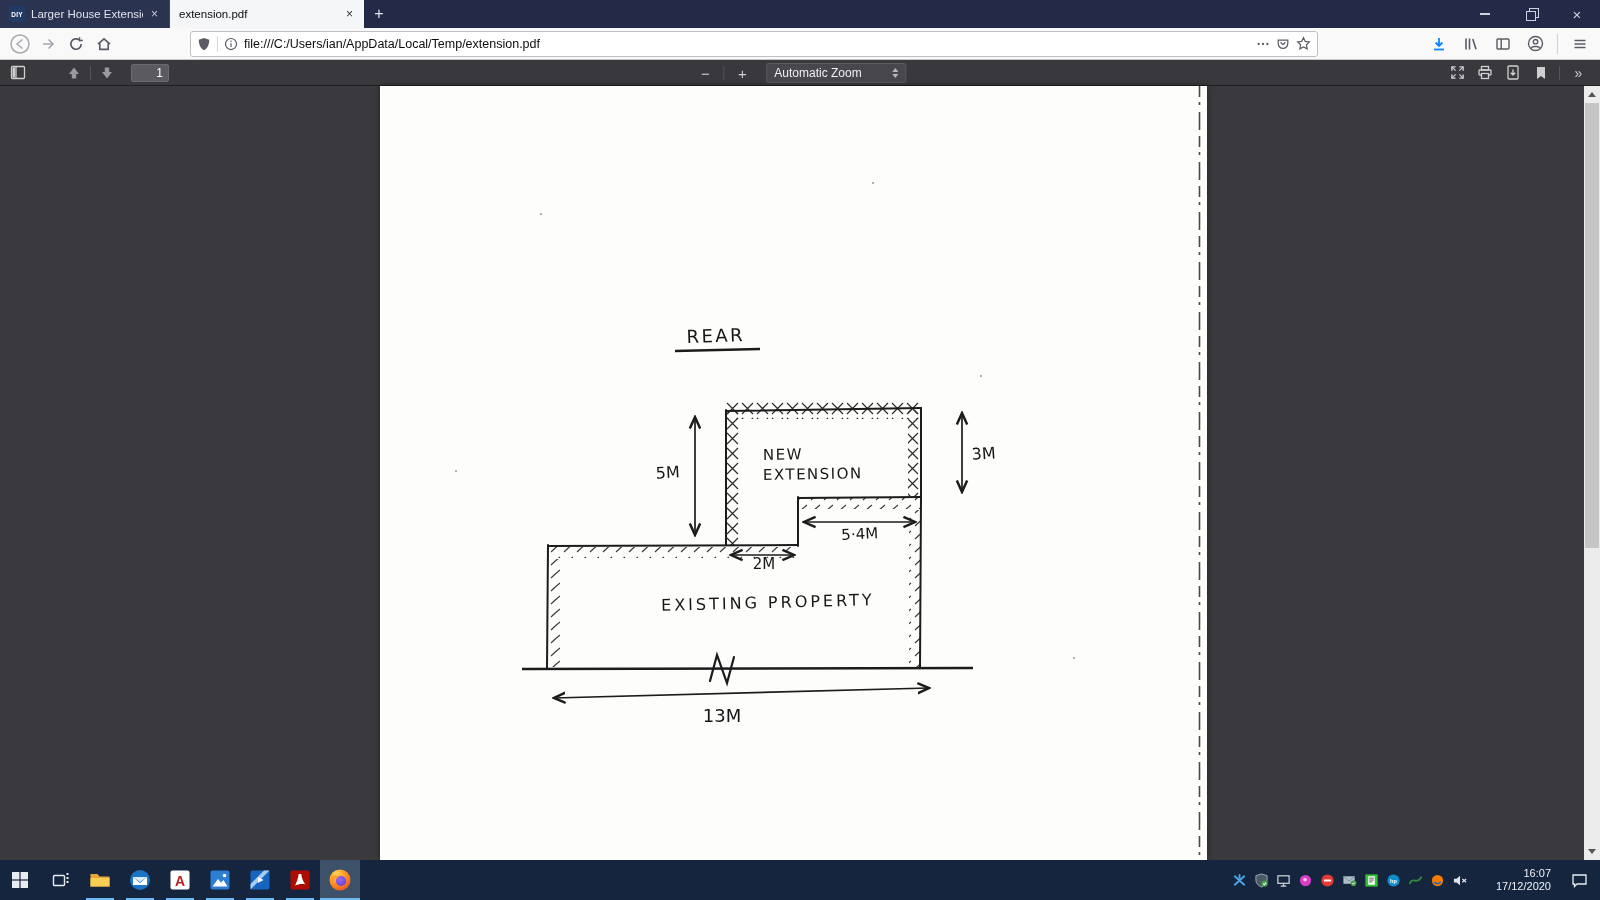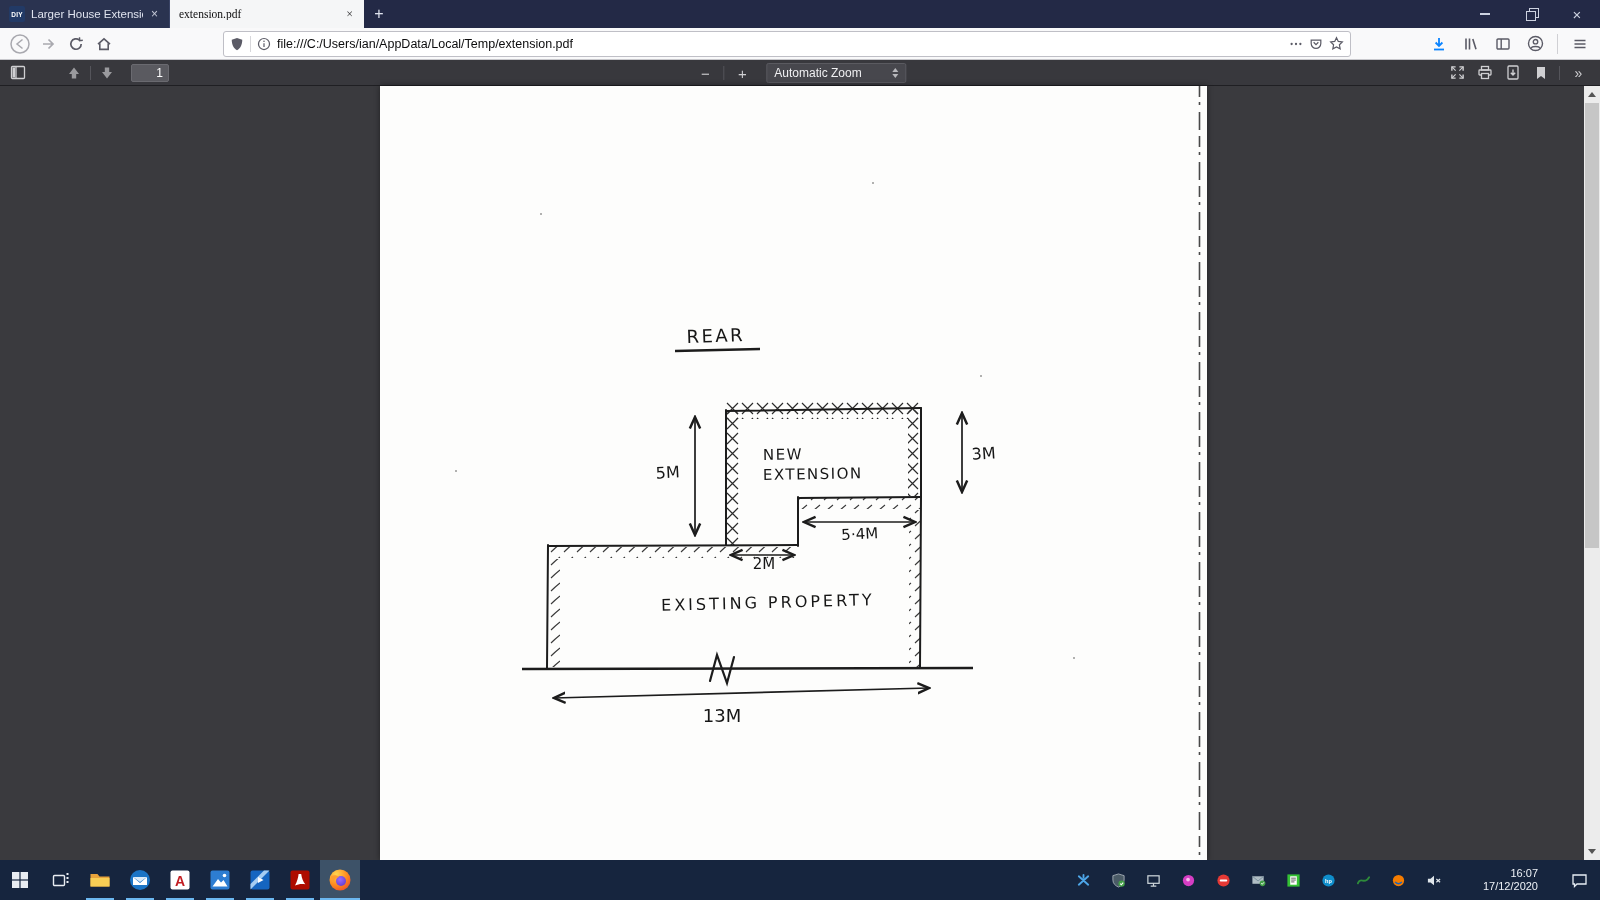--- a/index.html
+++ b/index.html
@@ -8,38 +8,38 @@
     --taskbar_bg:#16253e; --accent_download:#0a84ff; --running_underline:#6cb8f0;
   }
   *{box-sizing:border-box; margin:0; padding:0;}
   html,body{width:1600px;height:900px;overflow:hidden;}
   body{font-family:"Liberation Sans",sans-serif; position:relative; background:var(--viewport_bg);}
 
   
   .titlebar{position:absolute;left:0;top:0;width:1600px;height:28px;background:var(--titlebar_bg);display:flex;align-items:stretch;}
   .tab{display:flex;align-items:center;gap:6px;padding:0 9px;font-size:11.5px;color:#dfe3ee;cursor:default;}
   .tab.inactive{width:170px;background:var(--tab_inactive_bg);border-right:1px solid #3a4466;}
-  .tab.active{width:194px;background:var(--active_tab_bg);color:#0c0c0d;font-family:Liberation Serif, serif;}
+  .tab.active{width:194px;background:var(--active_tab_bg);color:#0c0c0d;}
   .tab-title{flex:1;white-space:nowrap;overflow:hidden;}
   .favicon{width:16px;height:16px;border-radius:2px;background:#223a66;color:#fff;font-size:6.5px;font-weight:bold;display:flex;align-items:center;justify-content:center;letter-spacing:.2px;flex:none;}
   .tab-close{font-size:12px;line-height:1;opacity:.85;padding:2px;flex:none;}
   .newtab{width:30px;display:flex;align-items:center;justify-content:center;color:#dfe3ee;font-size:16px;}
   .win-controls{margin-left:auto;display:flex;}
   .win-btn{width:46px;height:28px;display:flex;align-items:center;justify-content:center;color:#cdd2e0;}
   .min-glyph{display:block;width:10px;height:1.5px;background:#cdd2e0;}
   .restore-glyph{position:relative;width:9px;height:9px;}
   .restore-glyph::before{content:"";position:absolute;left:2px;top:-2px;width:8px;height:8px;border:1px solid #cdd2e0;}
   .restore-glyph::after{content:"";position:absolute;left:-1px;top:1px;width:8px;height:8px;border:1px solid #cdd2e0;background:var(--titlebar_bg);}
   .close-glyph{font-size:15px;line-height:1;}
 
   
   .navbar{position:absolute;left:0;top:28px;width:1600px;height:32px;background:var(--navbar_bg);display:flex;align-items:center;padding:0 6px;border-bottom:1px solid #c8c8cc;}
   .nav-btn{width:28px;height:28px;display:flex;align-items:center;justify-content:center;border-radius:3px;color:#5b5b66;flex:none;}
   .nav-btn.disabled{color:#a9a9af;}
-  .urlbar{height:26px;flex:1;max-width:1128px;margin-left:105px;margin-right:10px;background:#fff;border:1px solid #bfbfc6;border-radius:3px;display:flex;align-items:center;padding:0 6px;gap:6px;min-width:0;}
+  .urlbar{height:26px;flex:1;max-width:1128px;margin-left:72px;margin-right:10px;background:#fff;border:1px solid #bfbfc6;border-radius:3px;display:flex;align-items:center;padding:0 6px;gap:6px;min-width:0;}
   .urlbar .divider{width:1px;height:16px;background:#d7d7db;}
   .url-text{flex:1;font-size:12.5px;color:#0c0c0d;white-space:nowrap;overflow:hidden;}
   .url-icon{display:flex;align-items:center;justify-content:center;color:#5b5b66;flex:none;}
   .nav-right{display:flex;align-items:center;gap:4px;margin-left:auto;flex:none;}
   .nav-sep{width:1px;height:20px;background:#d0d0d4;margin:0 4px;}
 
   
   .pdfbar{position:absolute;left:0;top:60px;width:1600px;height:26px;background:var(--pdf_toolbar_bg);color:#d6d6d8;display:flex;align-items:center;font-size:12px;border-bottom:1px solid #1f1f23;}
   .pdfbar .grp{display:flex;align-items:center;gap:4px;}
   .pdf-btn{width:24px;height:22px;display:flex;align-items:center;justify-content:center;color:#cfcfd2;border-radius:2px;}
@@ -66,21 +66,21 @@
   .sa-up{width:0;height:0;border-left:4px solid transparent;border-right:4px solid transparent;border-bottom:5px solid #555;}
   .sa-down{width:0;height:0;border-left:4px solid transparent;border-right:4px solid transparent;border-top:5px solid #555;}
   .scroll-thumb{position:absolute;left:1px;top:17px;width:14px;height:445px;background:#c6c6c6;}
 
   
   .taskbar{position:absolute;left:0;top:860px;width:1600px;height:40px;background:var(--taskbar_bg);display:flex;align-items:stretch;color:#eef2f7;}
   .tb-tile{width:40px;height:40px;display:flex;align-items:center;justify-content:center;position:relative;flex:none;}
   .tb-tile.running::after{content:"";position:absolute;left:6px;right:6px;bottom:0;height:2px;background:var(--running_underline);}
   .tb-tile.active{background:#3d5268;}
   .tb-tile.active::after{left:0;right:0;}
-  .tray{margin-left:auto;display:flex;align-items:center;gap:18px;padding-right:6px;}
+  .tray{margin-left:auto;display:flex;align-items:center;gap:5px;padding-right:6px;}
   .tray-ic{width:17px;height:17px;display:flex;align-items:center;justify-content:center;flex:none;}
   .clock{width:68px;text-align:right;font-size:11px;line-height:13px;margin:0 8px 0 10px;}
   .action-center{width:30px;height:40px;display:flex;align-items:center;justify-content:center;}
 
   svg{display:block;}
   .sketch-text{fill:#161616;font-family:"DejaVu Sans",sans-serif;}
 </style>
 </head>
 <body>
 

